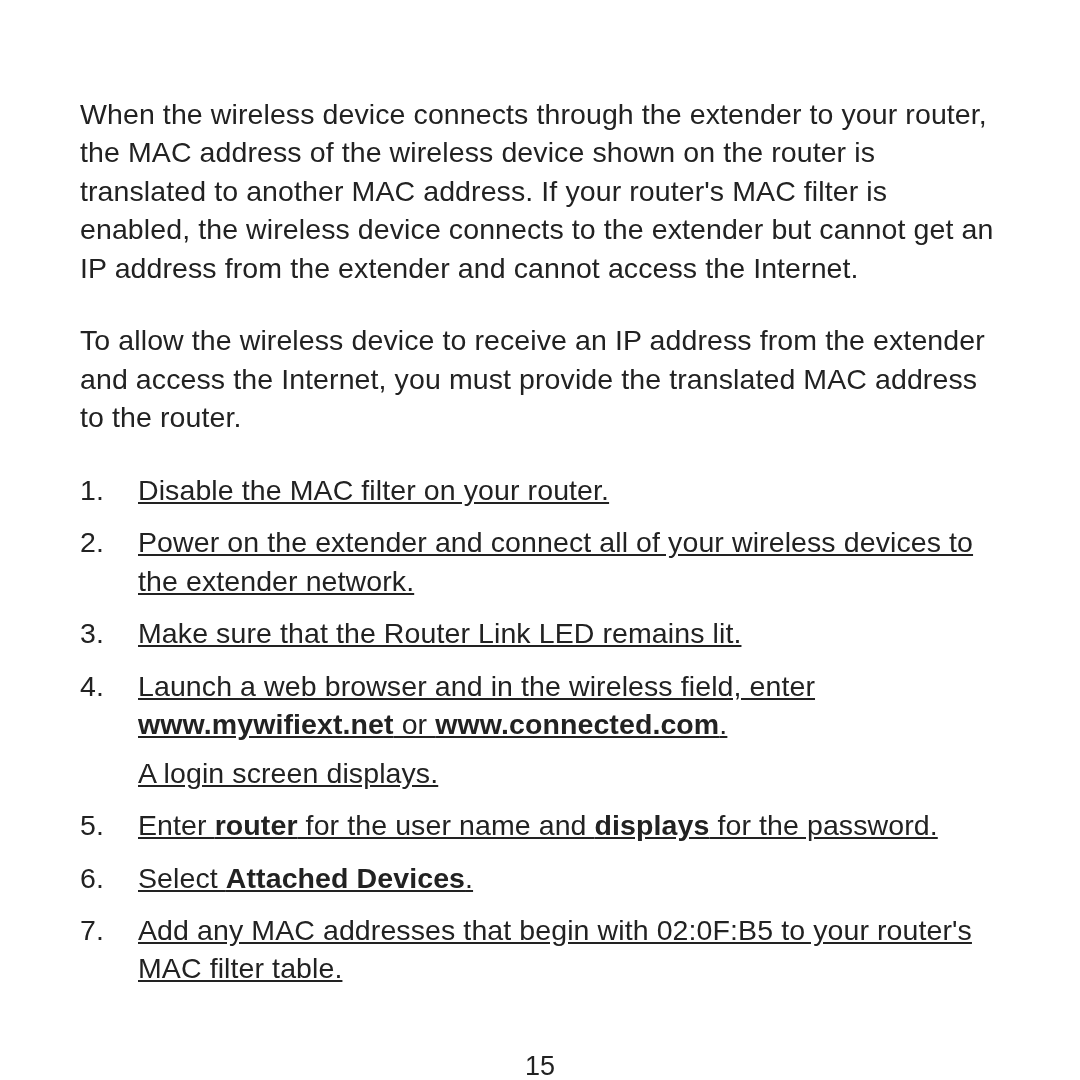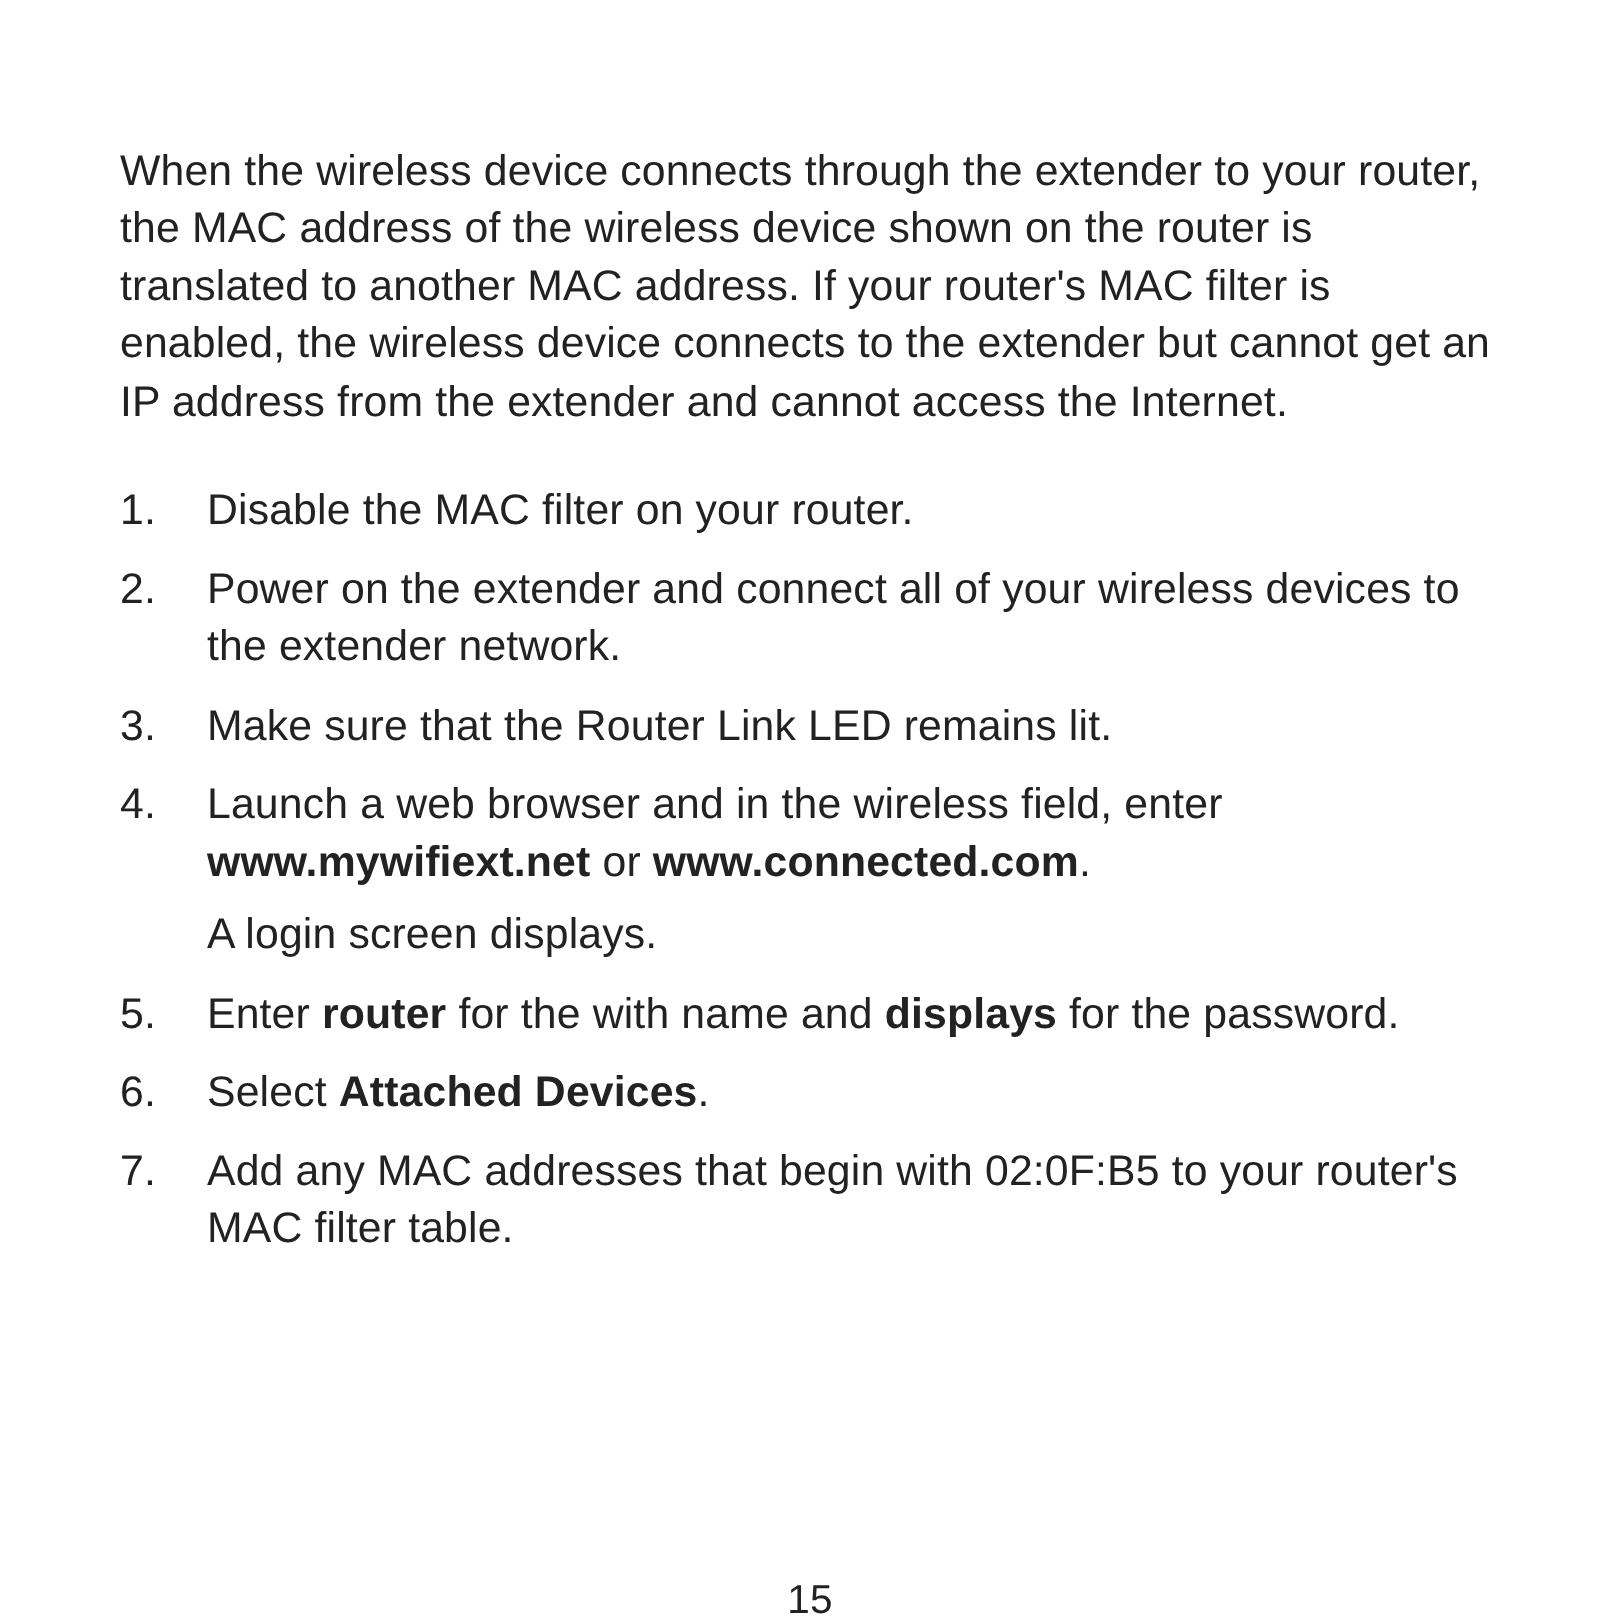--- a/index.html
+++ b/index.html
@@ -24,20 +24,21 @@
     margin-top: 15px;
   }
   .para {
     margin-bottom: 34px;
   }
   ol.steps {
     list-style: none;
     padding: 0;
     margin: 0;
     counter-reset: step;
+    text-decoration: underline;
   }
   ol.steps > li {
     position: relative;
     padding-left: 58px;
     margin-bottom: 14px;
     counter-increment: step;
   }
   ol.steps > li::before {
     content: counter(step) ".";
     position: absolute;
@@ -62,20 +63,21 @@
     font-weight: 300;
   }
 </style>
 </head>
 <body>
 
 <div class="page">
 
   <div class="para">When the wireless device connects through the extender to your router, the MAC address of the wireless device shown on the router is translated to another MAC address. If your router's MAC filter is enabled, the wireless device connects to the extender but cannot get an IP address from the extender and cannot access the Internet.</div>
 
+  <div class="para">To allow the wireless device to receive an IP address from the extender and access the Internet, you must provide the translated MAC address to the router.</div>
 
   <ol class="steps">
 
     <li>
       <span>Disable the MAC filter on your router.</span>
     </li>
 
     <li>
       <span>Power on the extender and connect all of your wireless devices to the extender network.</span>
     </li>
@@ -83,21 +85,21 @@
     <li>
       <span>Make sure that the Router Link LED remains lit.</span>
     </li>
 
     <li>
       <span>Launch a web browser and in the wireless field, enter </span><strong>www.mywifiext.net</strong><span> or </span><strong>www.connected.com</strong><span>.</span>
       <div class="sub">A login screen displays.</div>
     </li>
 
     <li>
-      <span>Enter </span><strong>router</strong><span> for the with name and </span><strong>displays</strong><span> for the password.</span>
+      <span>Enter </span><strong>router</strong><span> for the user name and </span><strong>displays</strong><span> for the password.</span>
     </li>
 
     <li>
       <span>Select </span><strong>Attached Devices</strong><span>.</span>
     </li>
 
     <li>
       <span>Add any MAC addresses that begin with 02:0F:B5 to your router's MAC filter table.</span>
     </li>
 

